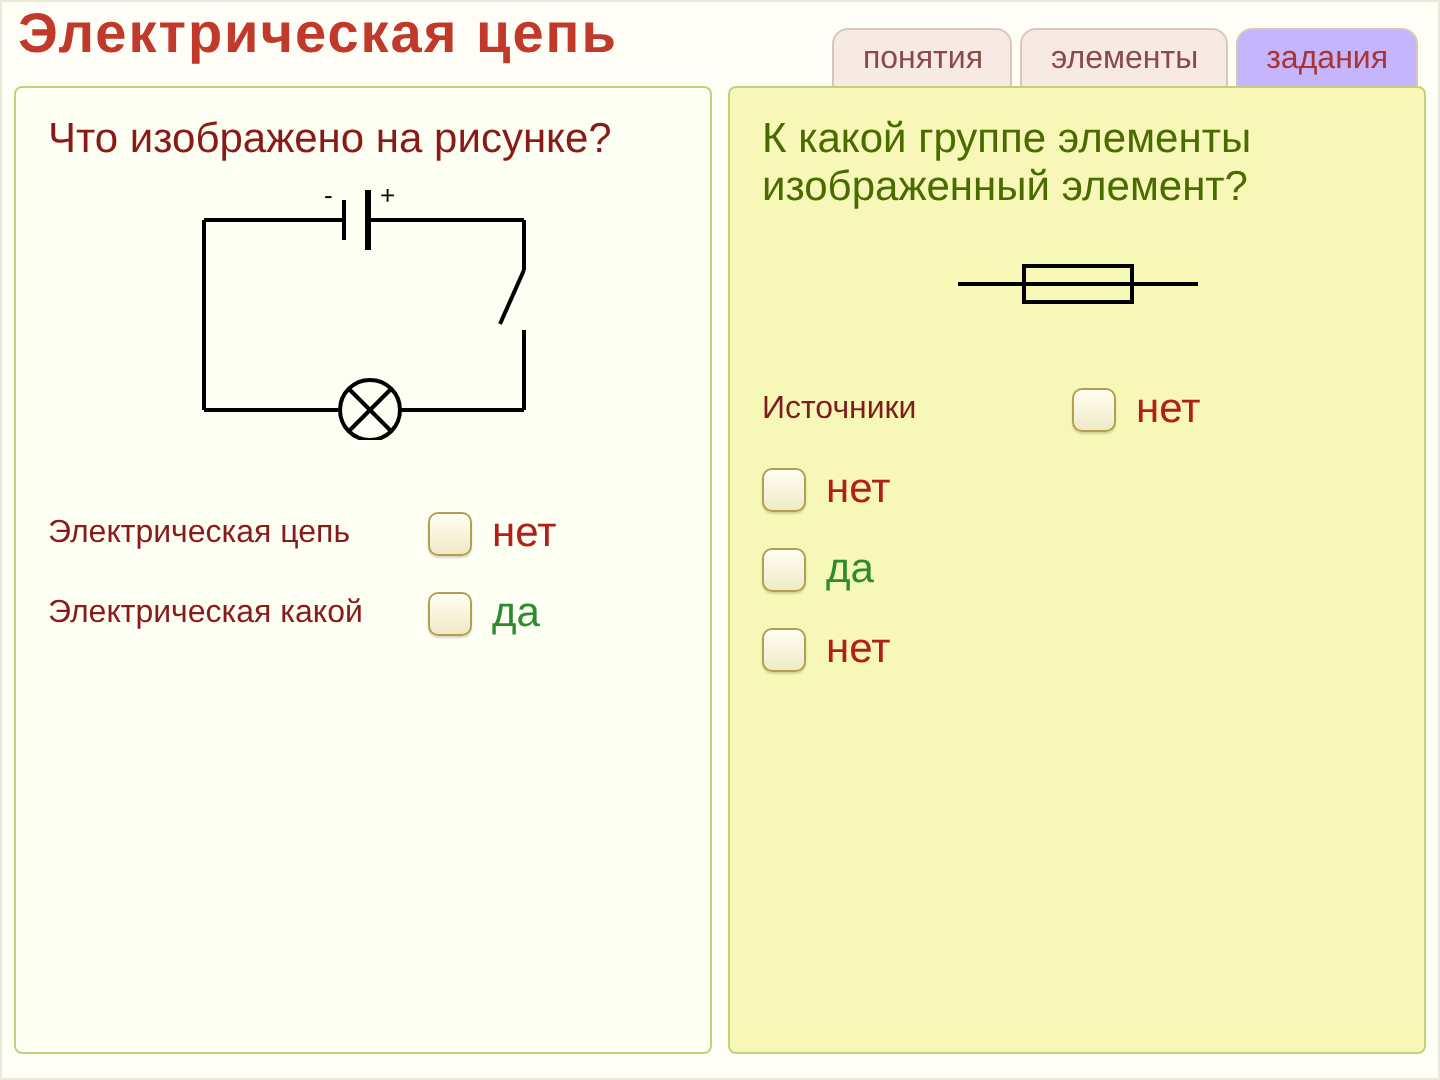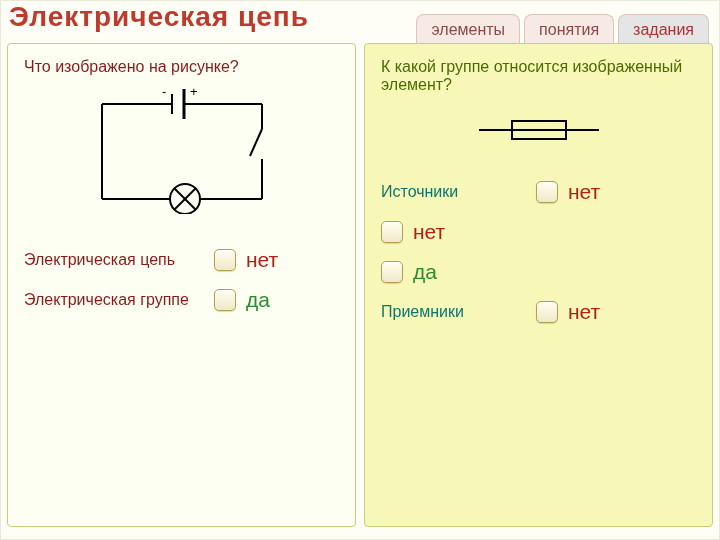--- a/index.html
+++ b/index.html
@@ -37,61 +37,61 @@
     padding: 6px 14px 4px 14px;
     border-radius: 8px 8px 0 0;
     font-size: 16px;
     color: #8a4a4a;
     border: 1px solid #d8c7b8;
     border-bottom: none;
     background: #f7e9e4;
     cursor: pointer;
   }
   .tab.active {
-    background: #e5e5e5;
+    background: #c4b5fd;
     color: #a33;
   }
   .content {
     display: flex;
     gap: 8px;
     padding: 0 6px 6px 6px;
     height: 490px;
   }
   .panel {
     flex: 1;
     border: 1px solid #c2d17a;
     border-radius: 4px;
     padding: 14px 16px;
     position: relative;
   }
   .panel-left { background: #fdfff2; }
   .panel-right { background: #f7f8b8; }
   .question {
-    font-size: 16px;
+    font-size: 21px;
     margin-bottom: 8px;
   }
   .q-left { color: #8a1a1a; }
   .q-right { color: #4a6b00; }
   .diagram {
     text-align: center;
     margin: 4px 0 30px 0;
   }
   .opts { }
   .opt-row {
     display: flex;
     align-items: center;
     margin-bottom: 16px;
   }
   .opt-left-label {
     color: #8a1a1a;
     font-size: 16px;
     width: 190px;
   }
   .opt-right-label {
-    color: #0f766e;
+    color: #7f1d1d;
     font-size: 16px;
     width: 155px;
   }
   .check {
     width: 22px;
     height: 22px;
     border: 1px solid #b0a050;
     border-radius: 5px;
     background: linear-gradient(#fffef0, #f0e9c8);
     box-shadow: inset 0 1px 1px rgba(255,255,255,0.8), 0 1px 1px rgba(0,0,0,0.15);
@@ -105,22 +105,22 @@
   .ans-no { color: #b02018; }
   .ans-yes { color: #2e8b2e; text-align: center; }
   svg { display: inline-block; }
 </style>
 </head>
 <body>
 
 <div class="header">
   <div class="title">Электрическая цепь</div>
   <div class="tabs">
+    <div class="tab">понятия</div>
     <div class="tab">элементы</div>
-    <div class="tab">понятия</div>
     <div class="tab active">задания</div>
   </div>
 </div>
 
 <div class="content">
 
   <div class="panel panel-left">
     <div class="question q-left">Что изображено на рисунке?</div>
 
     <div class="diagram">
@@ -155,29 +155,29 @@
       </svg>
     </div>
 
     <div class="opts">
       <div class="opt-row">
         <span class="opt-left-label">Электрическая цепь</span>
         <span class="check"></span>
         <span class="ans ans-no">нет</span>
       </div>
       <div class="opt-row">
-        <span class="opt-left-label">Электрическая группе</span>
+        <span class="opt-left-label">Электрическая какой</span>
         <span class="check"></span>
         <span class="ans ans-yes">да</span>
       </div>
     </div>
   </div>
 
   <div class="panel panel-right">
-    <div class="question q-right">К какой группе относится изображенный элемент?</div>
+    <div class="question q-right">К какой группе элементы изображенный элемент?</div>
 
     <div class="diagram" style="margin:18px 0 28px 0;">
       <svg width="130" height="36">
         <g stroke="#000" stroke-width="2" fill="none">
           <line x1="5" y1="18" x2="38" y2="18"></line>
           <rect x="38" y="9" width="54" height="18"></rect>
           <line x1="38" y1="18" x2="92" y2="18"></line>
           <line x1="92" y1="18" x2="125" y2="18"></line>
         </g>
       </svg>
@@ -191,20 +191,19 @@
       </div>
       <div class="opt-row">
         <span class="check"></span>
         <span class="ans ans-no">нет</span>
       </div>
       <div class="opt-row">
         <span class="check"></span>
         <span class="ans ans-yes">да</span>
       </div>
       <div class="opt-row">
-        <span class="opt-right-label">Приемники</span>
         <span class="check"></span>
         <span class="ans ans-no">нет</span>
       </div>
     </div>
   </div>
 
 </div>
 
 </body></html>

